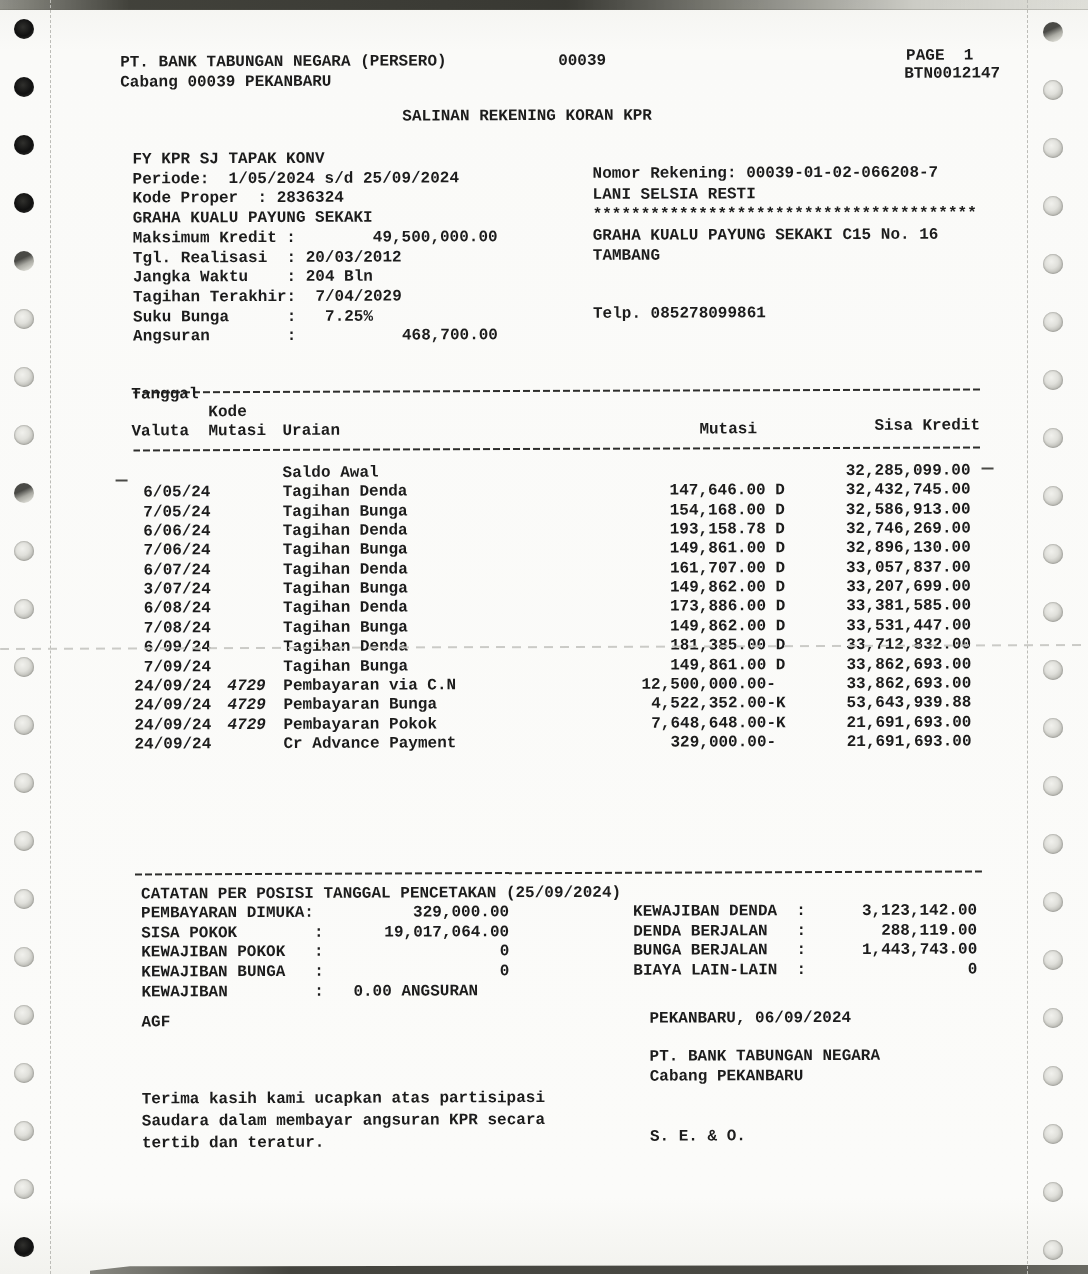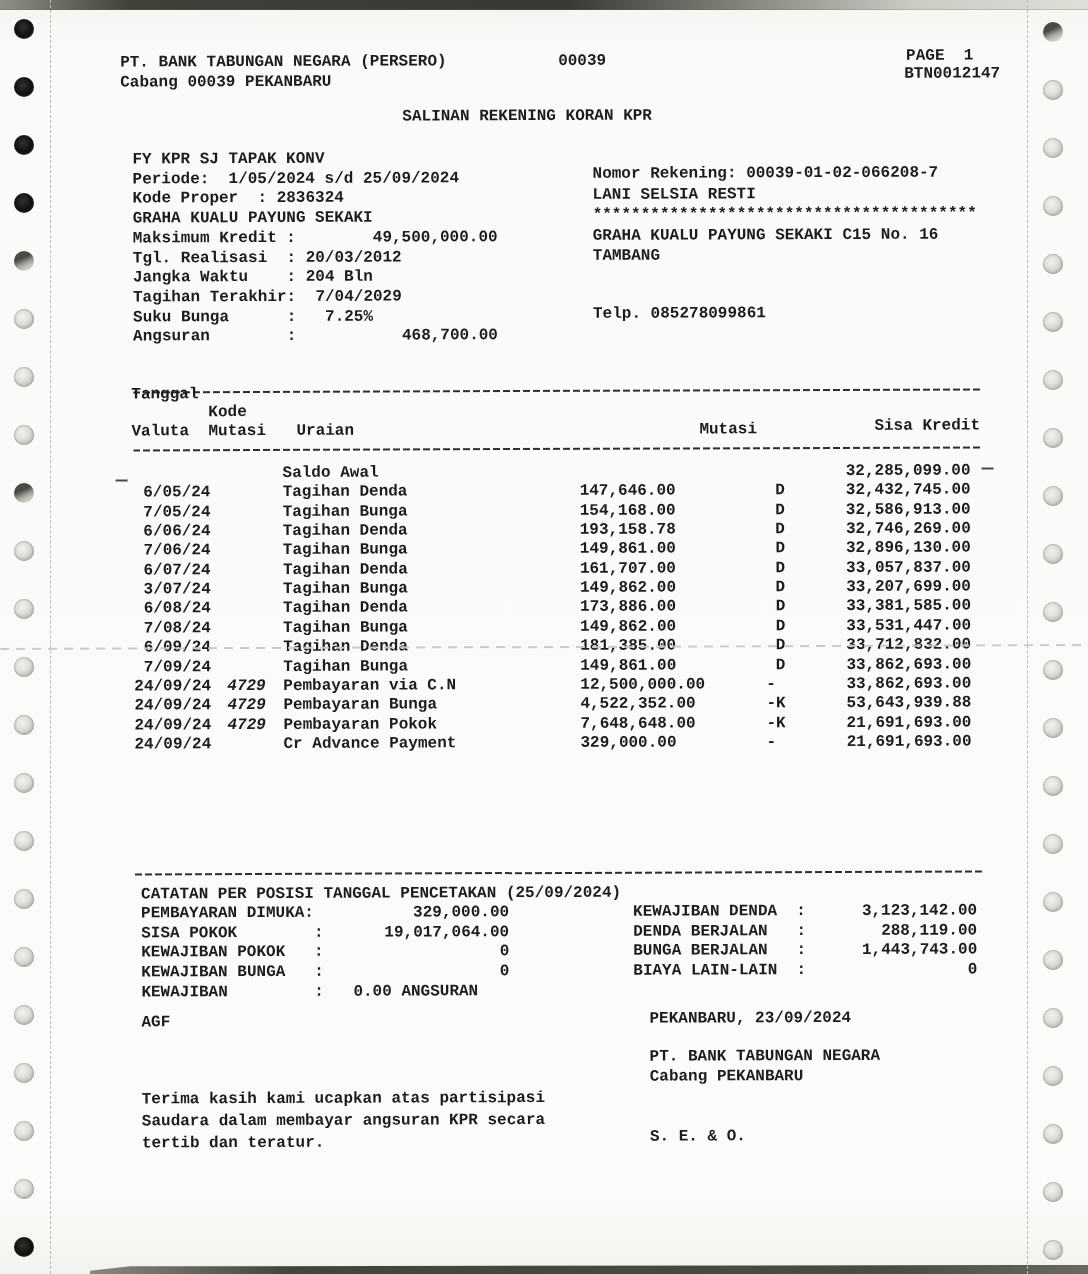--- a/index.html
+++ b/index.html
@@ -36,21 +36,21 @@
   .perf.right{left:1027px;}
   .hole{position:absolute;width:20px;height:20px;border-radius:50%;}
   .hole.dark{background:radial-gradient(circle at 45% 40%,#30302d 0%,#101010 55%,#3c3c38 100%);}
   .hole.ring{background:radial-gradient(circle at 42% 38%,#f1f1ed 0%,#e0e0db 40%,#bcbcb6 72%,#8f8f89 100%);
     box-shadow:inset 0 0 2px #7a7a74;}
   .hole.mix{background:linear-gradient(155deg,#4a4a46 38%,#a9a9a2 62%,#d6d6cf 85%);}
   .trow{position:absolute;left:0;width:1088px;height:19px;}
   .c-date{position:absolute;left:134px;white-space:pre;}
   .c-kode{position:absolute;left:227px;white-space:pre;font-style:italic;}
   .c-urai{position:absolute;left:283px;white-space:pre;}
-  .c-amt{position:absolute;left:580px;width:186px;text-align:left;white-space:pre;}
+  .c-amt{position:absolute;left:580px;width:186px;text-align:right;white-space:pre;}
   .c-sfx{position:absolute;left:766px;white-space:pre;}
   .c-sisa{position:absolute;left:790px;width:181px;text-align:right;white-space:pre;}
   .catrow{position:absolute;left:0;width:1088px;height:19px;}
   .cl-label{position:absolute;left:140px;white-space:pre;}
   .cl-value{position:absolute;left:352px;width:156px;text-align:right;white-space:pre;}
   .cl-value.left-align{text-align:left;}
   .cr-label{position:absolute;left:632px;white-space:pre;}
   .cr-value{position:absolute;left:816px;width:160px;text-align:right;white-space:pre;}
   .artifact{position:absolute;background:#4a4a47;height:2px;width:12px;}
 </style>
@@ -136,21 +136,21 @@
 ****************************************
 GRAHA KUALU PAYUNG SEKAKI C15 No. 16
 TAMBANG</div>
     <div class="t" style="left:594px;top:305px">Telp. 085278099861</div>
 
     <div class="sep" style="top:390px"></div>
     <div class="t" style="left:132px;top:384px">Tanggal</div>
     <div class="t" style="left:209px;top:402px">Kode</div>
     <div class="t" style="left:132px;top:421px">Valuta</div>
     <div class="t" style="left:209px;top:421px">Mutasi</div>
-    <div class="t" style="left:297px;top:421px">Uraian</div>
+    <div class="t" style="left:283px;top:421px">Uraian</div>
     <div class="t" style="left:700px;top:421px">Mutasi</div>
     <div class="t" style="left:875px;top:418px">Sisa Kredit</div>
     <div class="sep" style="top:448px"></div>
 
     <div id="transactions">
         <div class="trow" style="top: 463px;">
           <span class="c-date"></span>
           <span class="c-kode"></span>
           <span class="c-urai">Saldo Awal</span>
           <span class="c-amt"></span>
@@ -303,21 +303,21 @@
           <span class="cr-label">BIAYA LAIN-LAIN  :</span>
           <span class="cr-value">0</span>
         </div>
         <div class="catrow" style="top: 981.8px;">
           <span class="cl-label">KEWAJIBAN         :</span>
           <span class="cl-value left-align">0.00 ANGSURAN</span>
         </div>
       </div>
 
     <div class="t" style="left:140px;top:1012px">AGF</div>
-    <div class="t" style="left:648px;top:1010px">PEKANBARU, 23/09/2024</div>
+    <div class="t" style="left:648px;top:1010px">PEKANBARU, 06/09/2024</div>
     <div class="t multiline" style="left:648px;top:1048px">PT. BANK TABUNGAN NEGARA
 Cabang PEKANBARU</div>
     <div class="t multiline" style="left:140px;top:1087px;line-height:22px">Terima kasih kami ucapkan atas partisipasi
 Saudara dalam membayar angsuran KPR secara
 tertib dan teratur.</div>
     <div class="t" style="left:648px;top:1128px">S. E. &amp; O.</div>
 
   </div>
 </div>
 

